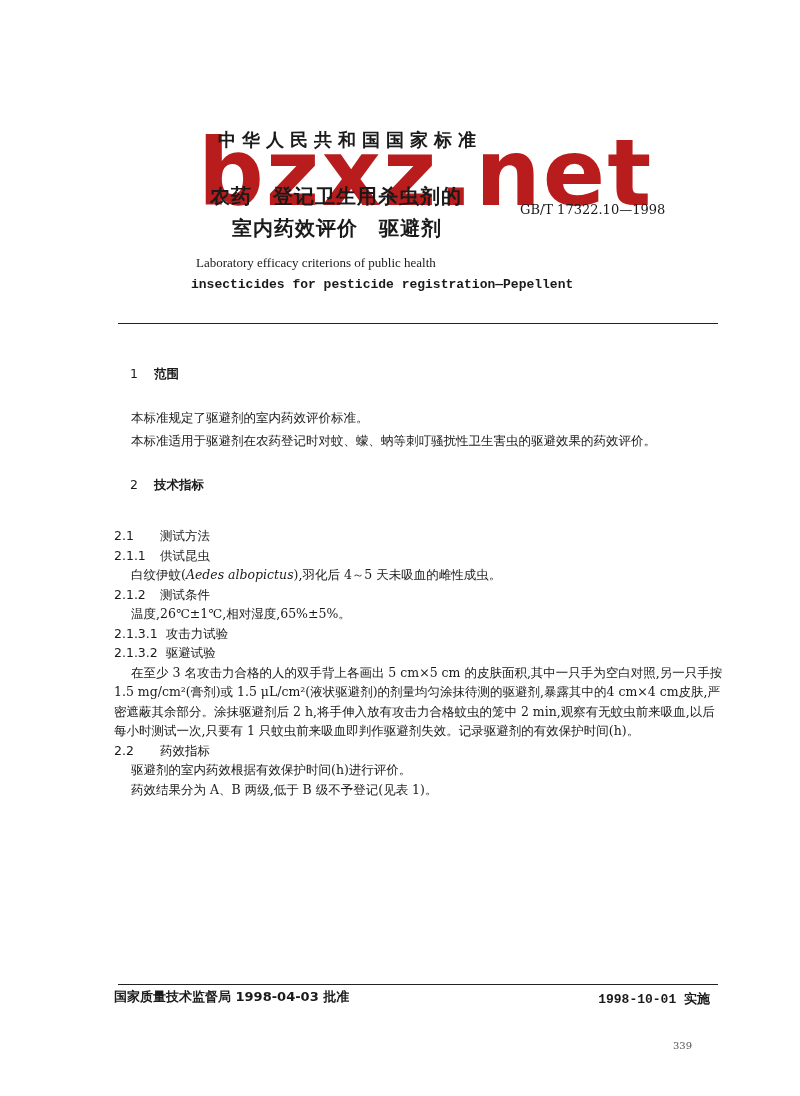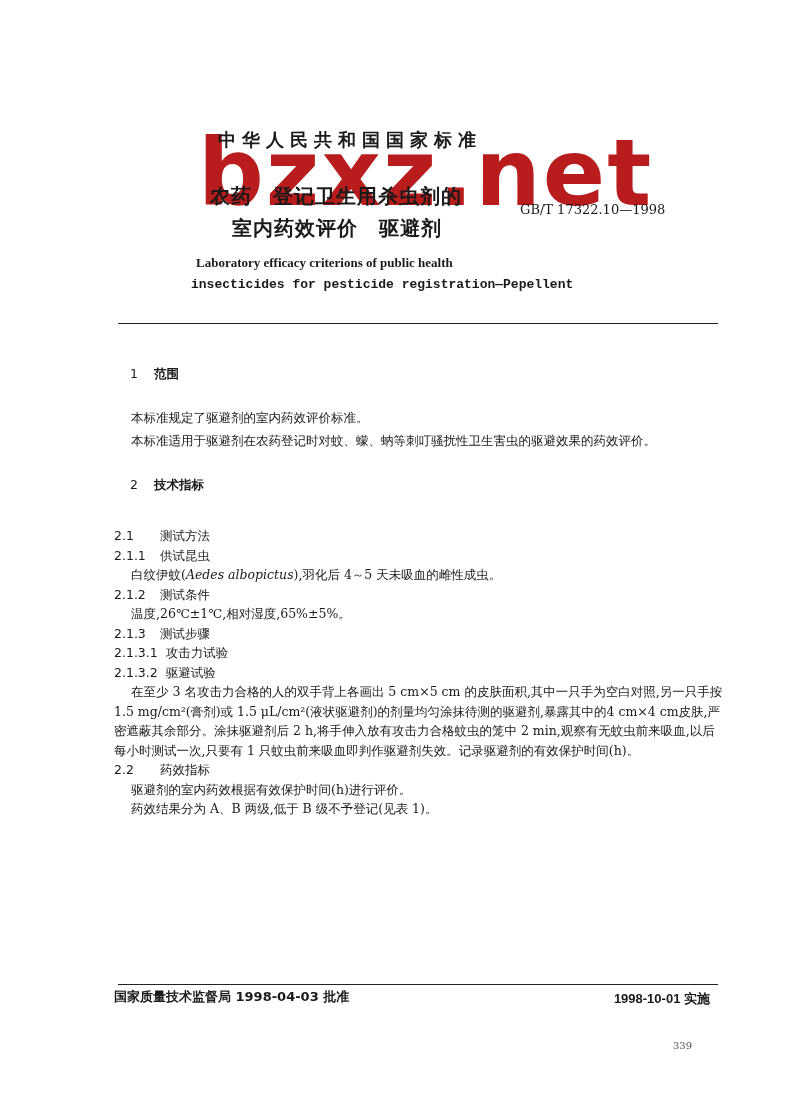--- a/index.html
+++ b/index.html
@@ -10,38 +10,38 @@
     .watermark {
       position: absolute; left: 198px; top: 128px; font-family: "DejaVu Sans", "Liberation Sans", sans-serif;
       font-weight: bold; font-size: 92px; color: #b91c1c; letter-spacing: 2px; line-height: 1; z-index: 0;
       white-space: nowrap;
     }
     .abs { position: absolute; z-index: 1; white-space: nowrap; }
     .natl { left: 218px; top: 128px; font-family: "DejaVu Sans", sans-serif; font-weight: bold; font-size: 18px; letter-spacing: 6px; }
     .title1 { left: 210px; top: 183px; font-family: "DejaVu Sans", sans-serif; font-weight: bold; font-size: 20px; letter-spacing: 1px; }
     .title2 { left: 232px; top: 215px; font-family: "DejaVu Sans", sans-serif; font-weight: bold; font-size: 20px; letter-spacing: 1px; }
     .stdno { left: 520px; top: 202px; font-size: 13px; }
-    .eng1 { left: 196px; top: 255px; font-family: "Liberation Serif", serif; font-weight: bold; font-size: 13px; }
+    .eng1 { left: 196px; top: 255px; font-family: "Liberation Serif", serif; font-weight: normal; font-size: 13px; }
     .eng2 { left: 191px; top: 277px; font-family: Liberation Mono, monospace; font-weight: bold; font-size: 13px; }
     .rule-top { left: 118px; top: 323px; width: 600px; height: 0; border-top: 1.5px solid #222; }
     .rule-bot { left: 118px; top: 984px; width: 600px; height: 0; border-top: 1.5px solid #222; }
 
     .body-text { position: absolute; left: 114px; top: 348px; width: 610px; z-index: 1; font-size: 12.5px; line-height: 19.5px; }
     .h1 { font-family: "DejaVu Sans", sans-serif; font-weight: bold; font-size: 12.5px; margin: 16px; }
     .h1 .num { display: inline-block; width: 24px; font-weight: normal; }
     .h2 { font-family: "DejaVu Sans", sans-serif; font-size: 12.5px; margin: 0; }
     .h2 .num { display: inline-block; min-width: 38px; margin-right: 8px; }
     .p { margin: 0; padding-left: 17px; text-indent: 0; }
     .pi { margin: 0; text-indent: 17px; }
     .gap { height: 8px; }
     .gap-s { height: 4px; }
     i { font-style: italic; }
 
     .footer-left { left: 114px; top: 988px; font-family: "DejaVu Sans", sans-serif; font-weight: bold; font-size: 13px; text-align: center; }
-    .footer-right { right: 90px; top: 990px; font-family: Liberation Sans, sans-serif; font-weight: bold; font-size: 13px; }
+    .footer-right { right: 90px; top: 990px; font-family: Liberation Mono, monospace; font-weight: bold; font-size: 13px; }
     .pageno { right: 108px; top: 1040px; font-size: 10px; color: #555; }
   </style>
 </head>
 <body>
 
 <div class="watermark">bzxz.net</div>
 
 <div class="abs natl">中华人民共和国国家标准</div>
 <div class="abs title1">农药　登记卫生用杀虫剂的</div>
 <div class="abs title2">室内药效评价　驱避剂</div>
@@ -69,23 +69,20 @@
   </div>
   <div class="h2">
     <span class="num">2.1.1</span><span>供试昆虫</span>
   </div>
   <p class="p"><span>白纹伊蚊(</span><i>Aedes albopictus</i><span>),羽化后 4～5 天未吸血的雌性成虫。</span></p>
   <div class="h2">
     <span class="num">2.1.2</span><span>测试条件</span>
   </div>
   <p class="p">温度,26℃±1℃,相对湿度,65%±5%。</p>
   <div class="h2">
-    <span class="num">2.1.3</span><span>测试步骤</span>
-  </div>
-  <div class="h2">
     <span class="num">2.1.3.1</span><span>攻击力试验</span>
   </div>
   <div class="h2">
     <span class="num">2.1.3.2</span><span>驱避试验</span>
   </div>
   <p class="pi" style="padding-left:0;">在至少 3 名攻击力合格的人的双手背上各画出 5 cm×5 cm 的皮肤面积,其中一只手为空白对照,另一只手按 1.5 mg/cm²(膏剂)或 1.5 μL/cm²(液状驱避剂)的剂量均匀涂抹待测的驱避剂,暴露其中的4 cm×4 cm皮肤,严密遮蔽其余部分。涂抹驱避剂后 2 h,将手伸入放有攻击力合格蚊虫的笼中 2 min,观察有无蚊虫前来吸血,以后每小时测试一次,只要有 1 只蚊虫前来吸血即判作驱避剂失效。记录驱避剂的有效保护时间(h)。</p>
   <div class="h2">
     <span class="num">2.2</span><span>药效指标</span>
   </div>
   <p class="p">驱避剂的室内药效根据有效保护时间(h)进行评价。</p>

